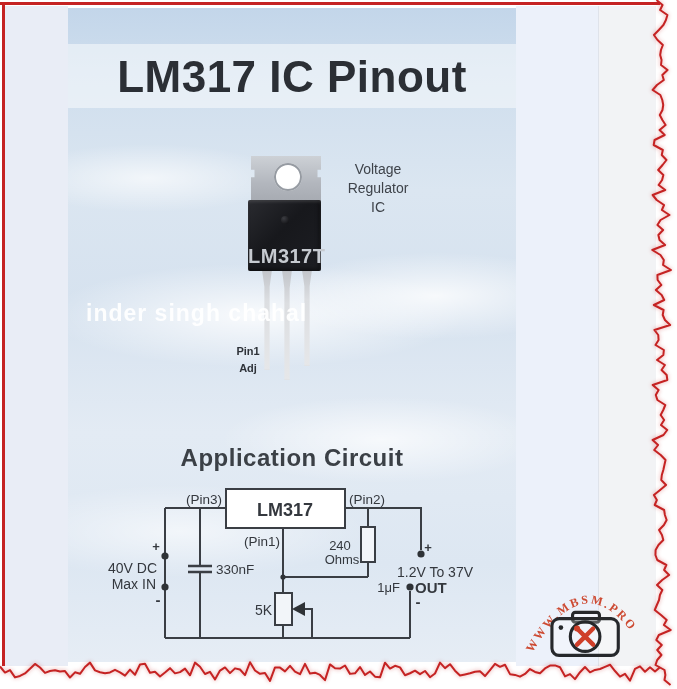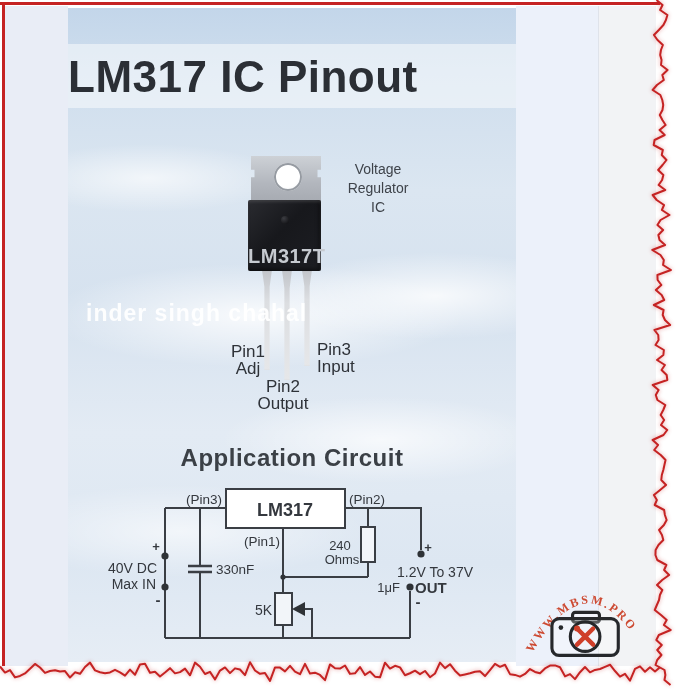--- a/index.html
+++ b/index.html
@@ -20,21 +20,21 @@
     background-color:#d7e2ef;
     background-image:
       radial-gradient(ellipse 220px 55px at 18% 26%, rgba(255,255,255,.65), transparent 62%),
       radial-gradient(ellipse 260px 70px at 82% 44%, rgba(255,255,255,.8), transparent 62%),
       radial-gradient(ellipse 320px 80px at 42% 47%, rgba(255,255,255,.85), transparent 65%),
       radial-gradient(ellipse 260px 70px at 70% 66%, rgba(255,255,255,.7), transparent 62%),
       radial-gradient(ellipse 300px 75px at 25% 80%, rgba(255,255,255,.6), transparent 62%),
       linear-gradient(180deg,#c3d6ea 0%,#cfdeed 10%,#dbe6f1 28%,#d6e2ef 45%,#e3ebf4 65%,#dde7f2 85%,#e6edf5 100%);
   }
   .title-band{left:0;top:36px;width:448px;height:64px;background:rgba(249,251,253,.55);}
-  .title{left:0;top:44px;width:448px;text-align:left;font-size:44px;font-weight:bold;
+  .title{left:0;top:44px;width:448px;text-align:center;font-size:44px;font-weight:bold;
          color:#2b2f35;letter-spacing:.5px;}
   .subtitle{left:0;top:120px;width:448px;text-align:center;font-size:16px;font-weight:600;
             color:#53585e;}
   
   .tab{left:183px;top:148px;width:70px;height:46px;
        background:linear-gradient(180deg,#cdd1d6,#b2b6bd 60%,#a6aab1);
        clip-path:polygon(0 0,100% 0,100% 30%,95% 30%,95% 46%,100% 46%,100% 100%,0 100%,0 46%,5% 46%,5% 30%,0 30%);}
   .tab-hole{left:206px;top:155px;width:28px;height:28px;border-radius:50%;
        background:radial-gradient(circle at 45% 40%,#ffffff 55%,#e7ebef);
        box-shadow:inset 0 0 0 2px #969ba2;}
@@ -48,21 +48,21 @@
   .leg{width:12px;background:linear-gradient(180deg,#c2c5ca,#dcdee1 30%,#e6e7e9);
        clip-path:polygon(10% 0,90% 0,72% 16%,72% 100%,28% 100%,28% 16%);
        box-shadow:inset 1px 0 1px rgba(0,0,0,.18);}
   .leg1{left:193px;top:263px;height:99px;}
   .leg2{left:213px;top:263px;height:109px;}
   .leg3{left:233px;top:263px;height:95px;}
   .side-note{left:268px;top:152px;width:84px;text-align:center;font-size:14px;
        line-height:19px;color:#3e434a;font-weight:500;}
   .watermark{left:18px;top:292px;font-size:23px;font-weight:bold;letter-spacing:1px;
        color:rgba(255,255,255,.92);white-space:nowrap;}
-  .pin-label{font-size:17px;font-weight:normal;color:#2e3238;line-height:17px;}
+  .pin-label{font-size:11px;font-weight:bold;color:#2e3238;line-height:17px;}
   .pl1{left:150px;top:335px;width:60px;text-align:center;}
   .pl3{left:249px;top:333px;width:64px;text-align:left;}
   .pl2{left:185px;top:370px;width:60px;text-align:center;}
   .circuit-heading{left:84px;top:436px;width:280px;text-align:center;font-size:24px;
        font-weight:600;color:#3b4046;letter-spacing:.5px;}
   #circuit-svg{left:0;top:0;width:448px;height:654px;}
   
   #logo-svg{left:508px;top:581px;width:156px;height:104px;overflow:visible;}
 </style>
 </head>
@@ -90,28 +90,20 @@
 
   <div class="abs side-note">
     <div>Voltage</div>
     <div>Regulator</div>
     <div>IC</div>
   </div>
 
   <div class="abs pin-label pl1">
     <div>Pin1</div>
     <div>Adj</div>
-  </div>
-  <div class="abs pin-label pl3">
-    <div>Pin3</div>
-    <div>Input</div>
-  </div>
-  <div class="abs pin-label pl2">
-    <div>Pin2</div>
-    <div>Output</div>
   </div>
 
   <div class="abs circuit-heading">Application Circuit</div>
 
   <svg id="circuit-svg" class="abs" viewBox="0 0 448 654">
     <g stroke="#3a3e44" stroke-width="2" fill="none">
       <path d="M97 500 H158"></path>
       <path d="M97 500 V630"></path>
       <path d="M132 500 V558 M132 564 V630"></path>
       <path d="M120 558 H144 M120 564 H144" stroke-width="2.5"></path>

